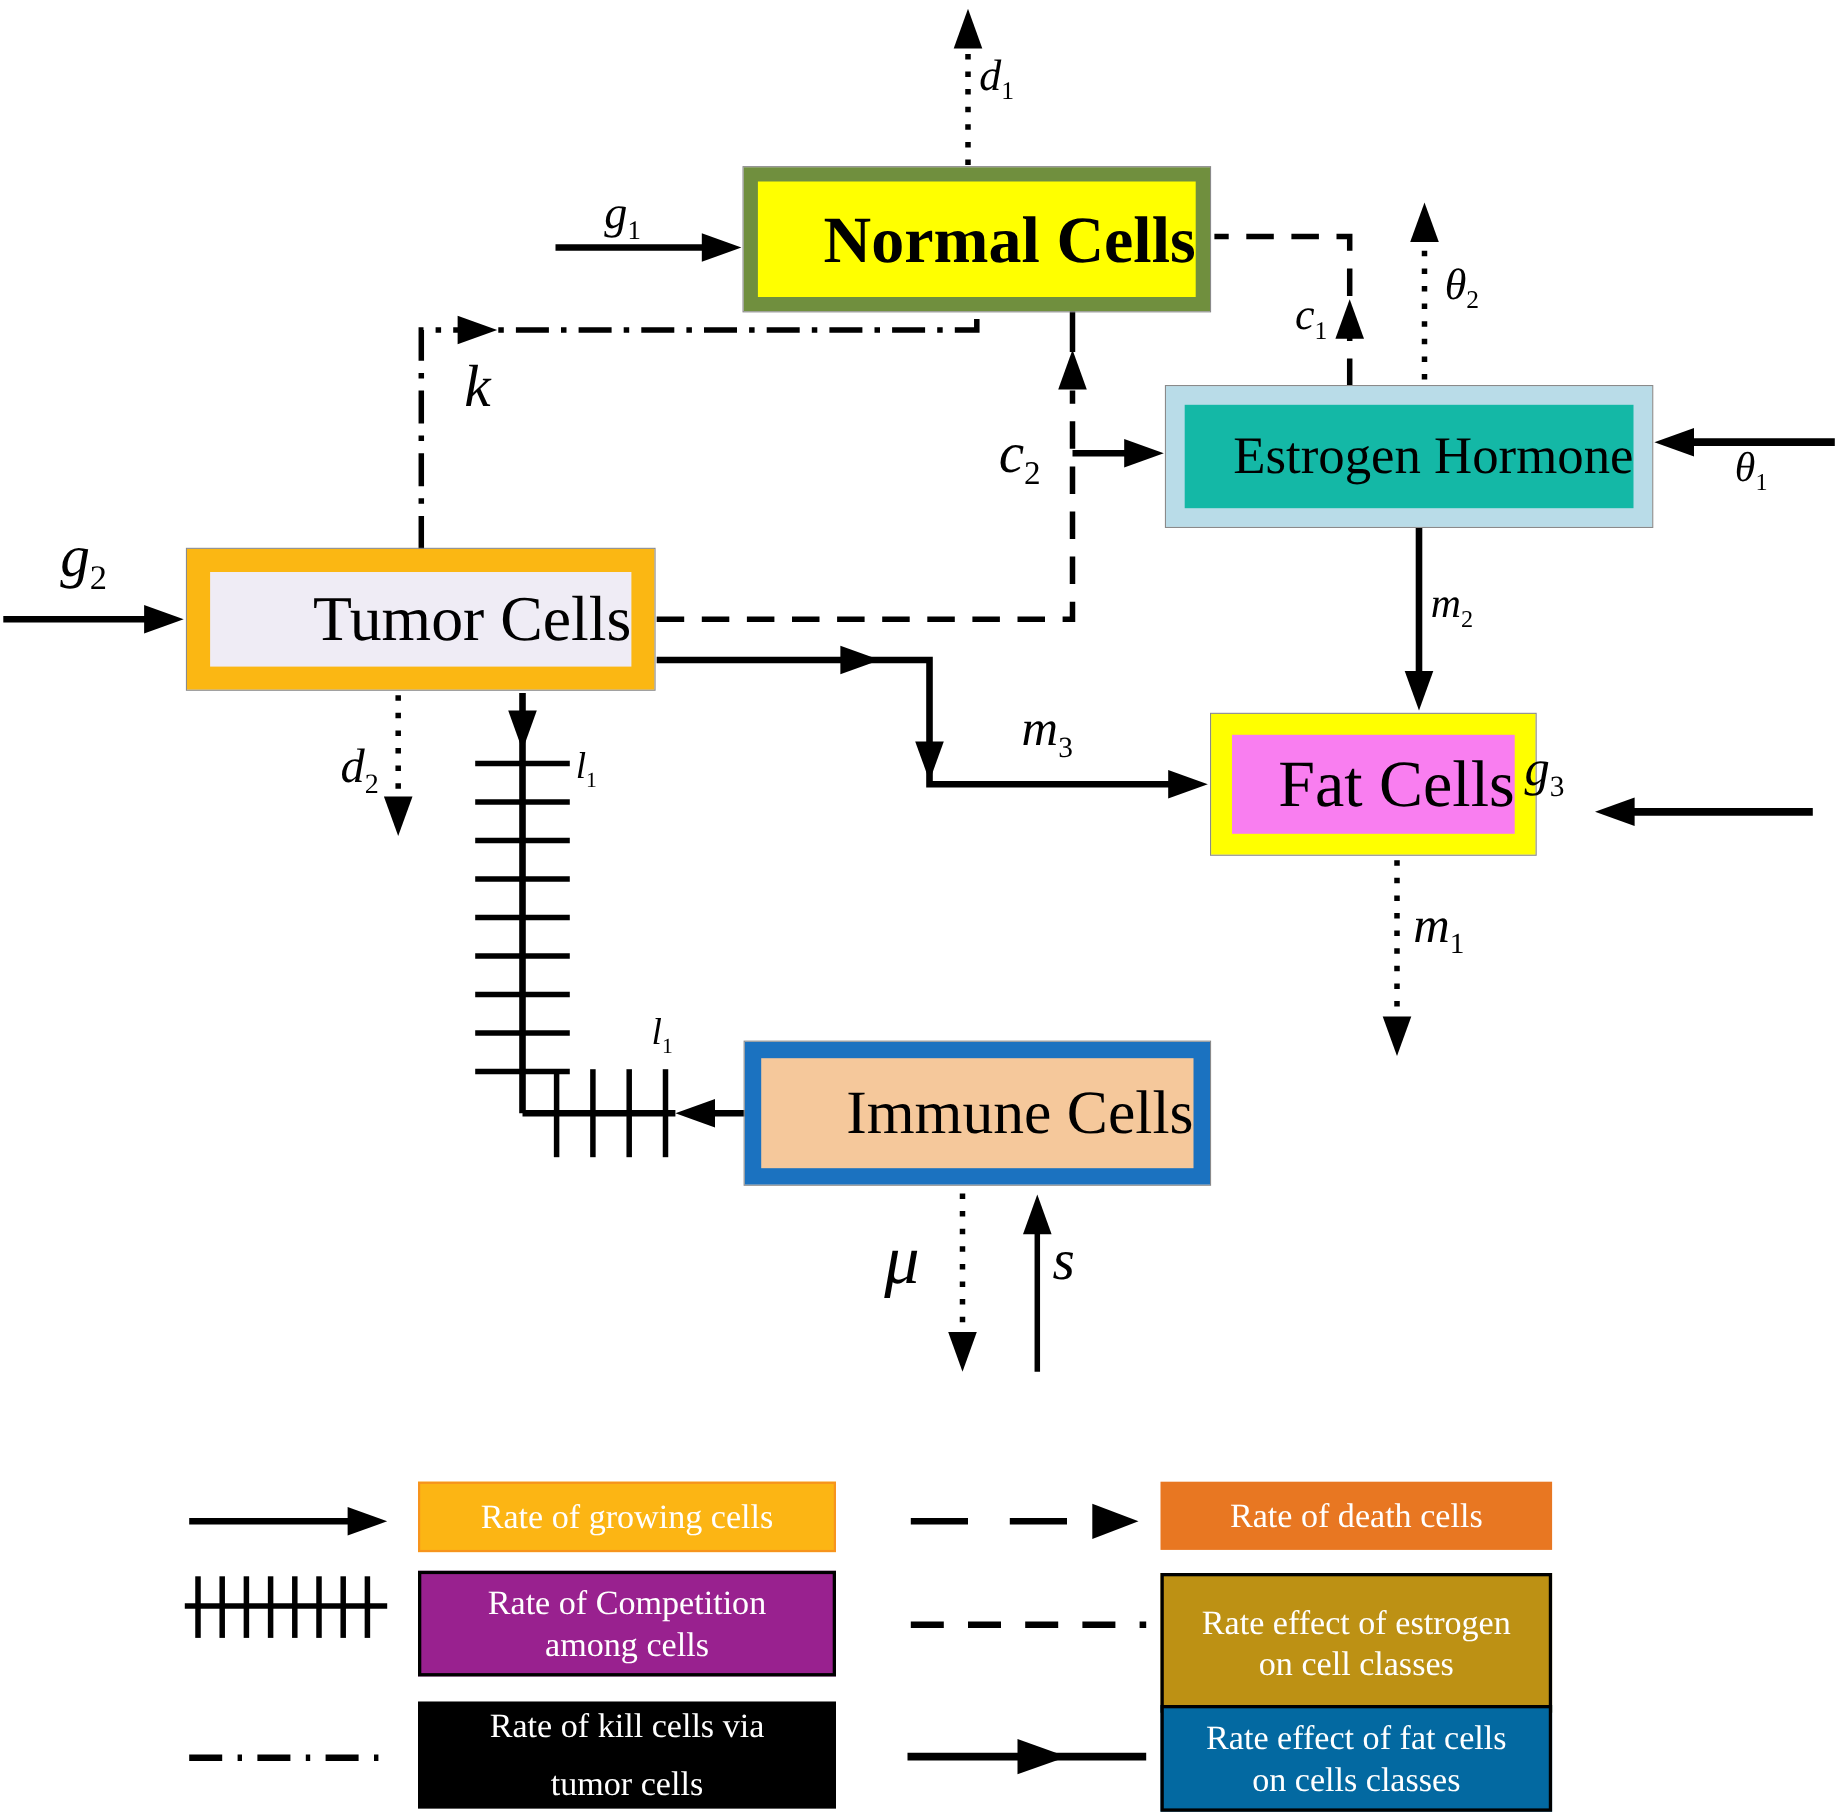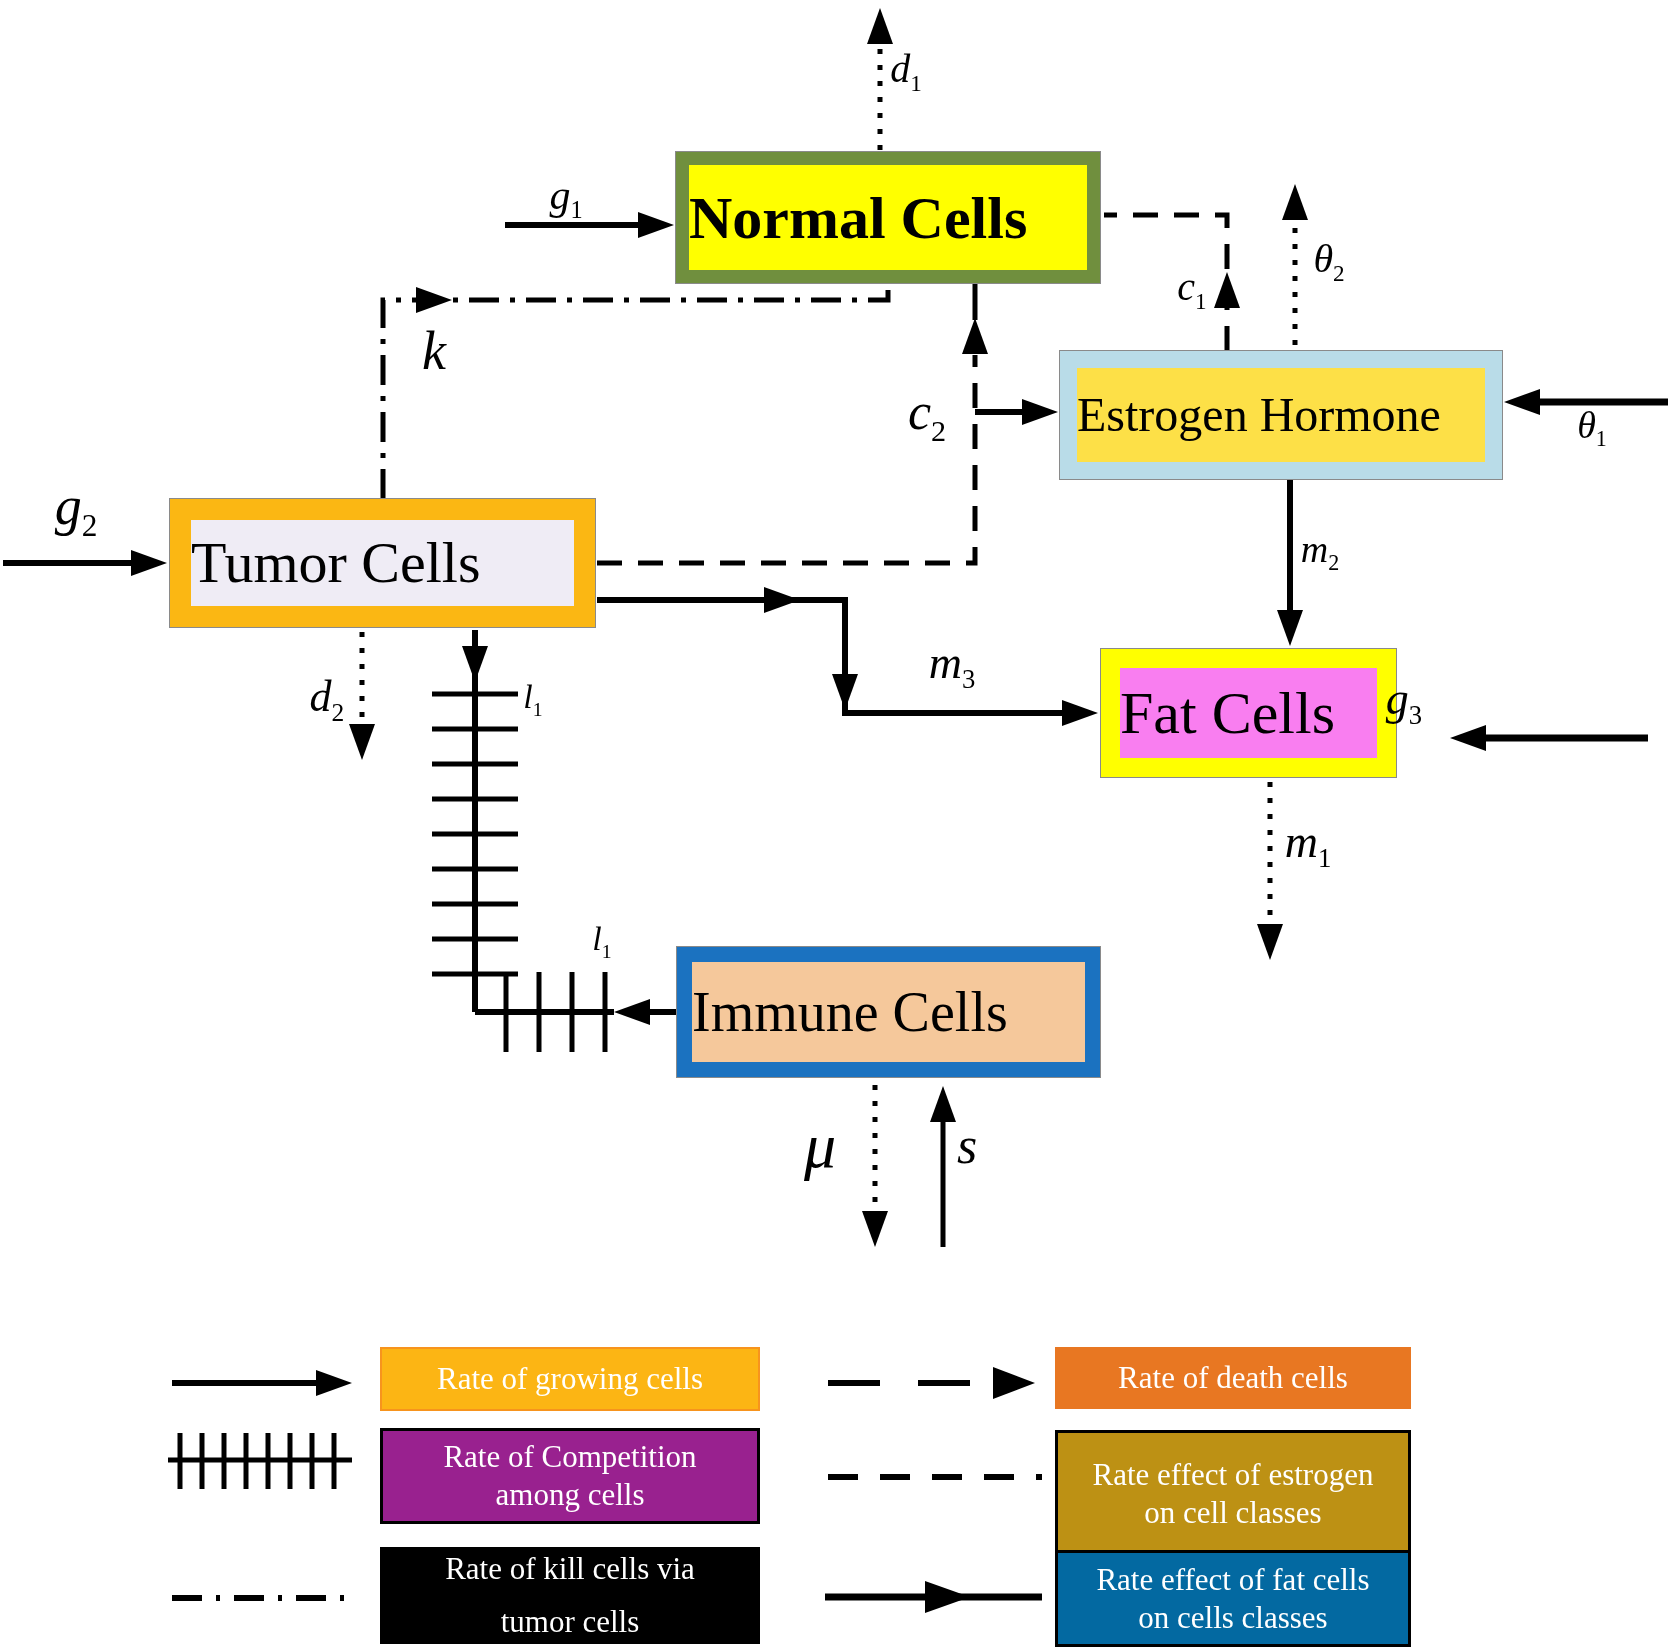--- a/index.html
+++ b/index.html
@@ -11,21 +11,21 @@
     overflow:hidden;
   }
   svg.wires { position:absolute; left:0; top:0; width:1671px; height:1649px; }
 
   .node {
     position:absolute; box-sizing:border-box;
     outline:1px solid #8a8a8a;
   }
   .node-inner {
     width:100%; height:100%;
-    display:flex; align-items:center; justify-content:flex-start;
+    display:flex; align-items:center; justify-content:flex-end;
   }
   .node-label {
     color:#000; white-space:nowrap; line-height:1;
     font-family:"Liberation Serif", serif;
   }
 
   .rl {
     position:absolute; transform:translate(-50%,-50%);
     font-style:italic; color:#000; white-space:nowrap; line-height:1;
     font-family:"Liberation Serif", serif;
@@ -186,21 +186,21 @@
     </g>
   </svg>
 
   <div class="node" style="left: 676px; top: 152px; width: 424px; height: 131px; padding: 13px; background-color: rgb(112, 143, 62);">
     <div class="node-inner" style="background-color: rgb(255, 255, 0);">
       <span class="node-label" style="font-size:60px; font-weight:bold;">Normal Cells</span>
     </div>
   </div>
 
   <div class="node" style="left: 1060px; top: 351px; width: 442px; height: 128px; padding: 17px; background-color: rgb(185, 220, 232);">
-    <div class="node-inner" style="background-color: #fde047;">
+    <div class="node-inner" style="background-color: #14b8a6;">
       <span class="node-label" style="font-size:48px;">Estrogen Hormone</span>
     </div>
   </div>
 
   <div class="node" style="left: 170px; top: 499px; width: 425px; height: 128px; padding: 21px; background-color: rgb(251, 183, 19);">
     <div class="node-inner" style="background-color: rgb(239, 236, 245);">
       <span class="node-label" style="font-size:58px;">Tumor Cells</span>
     </div>
   </div>
 

